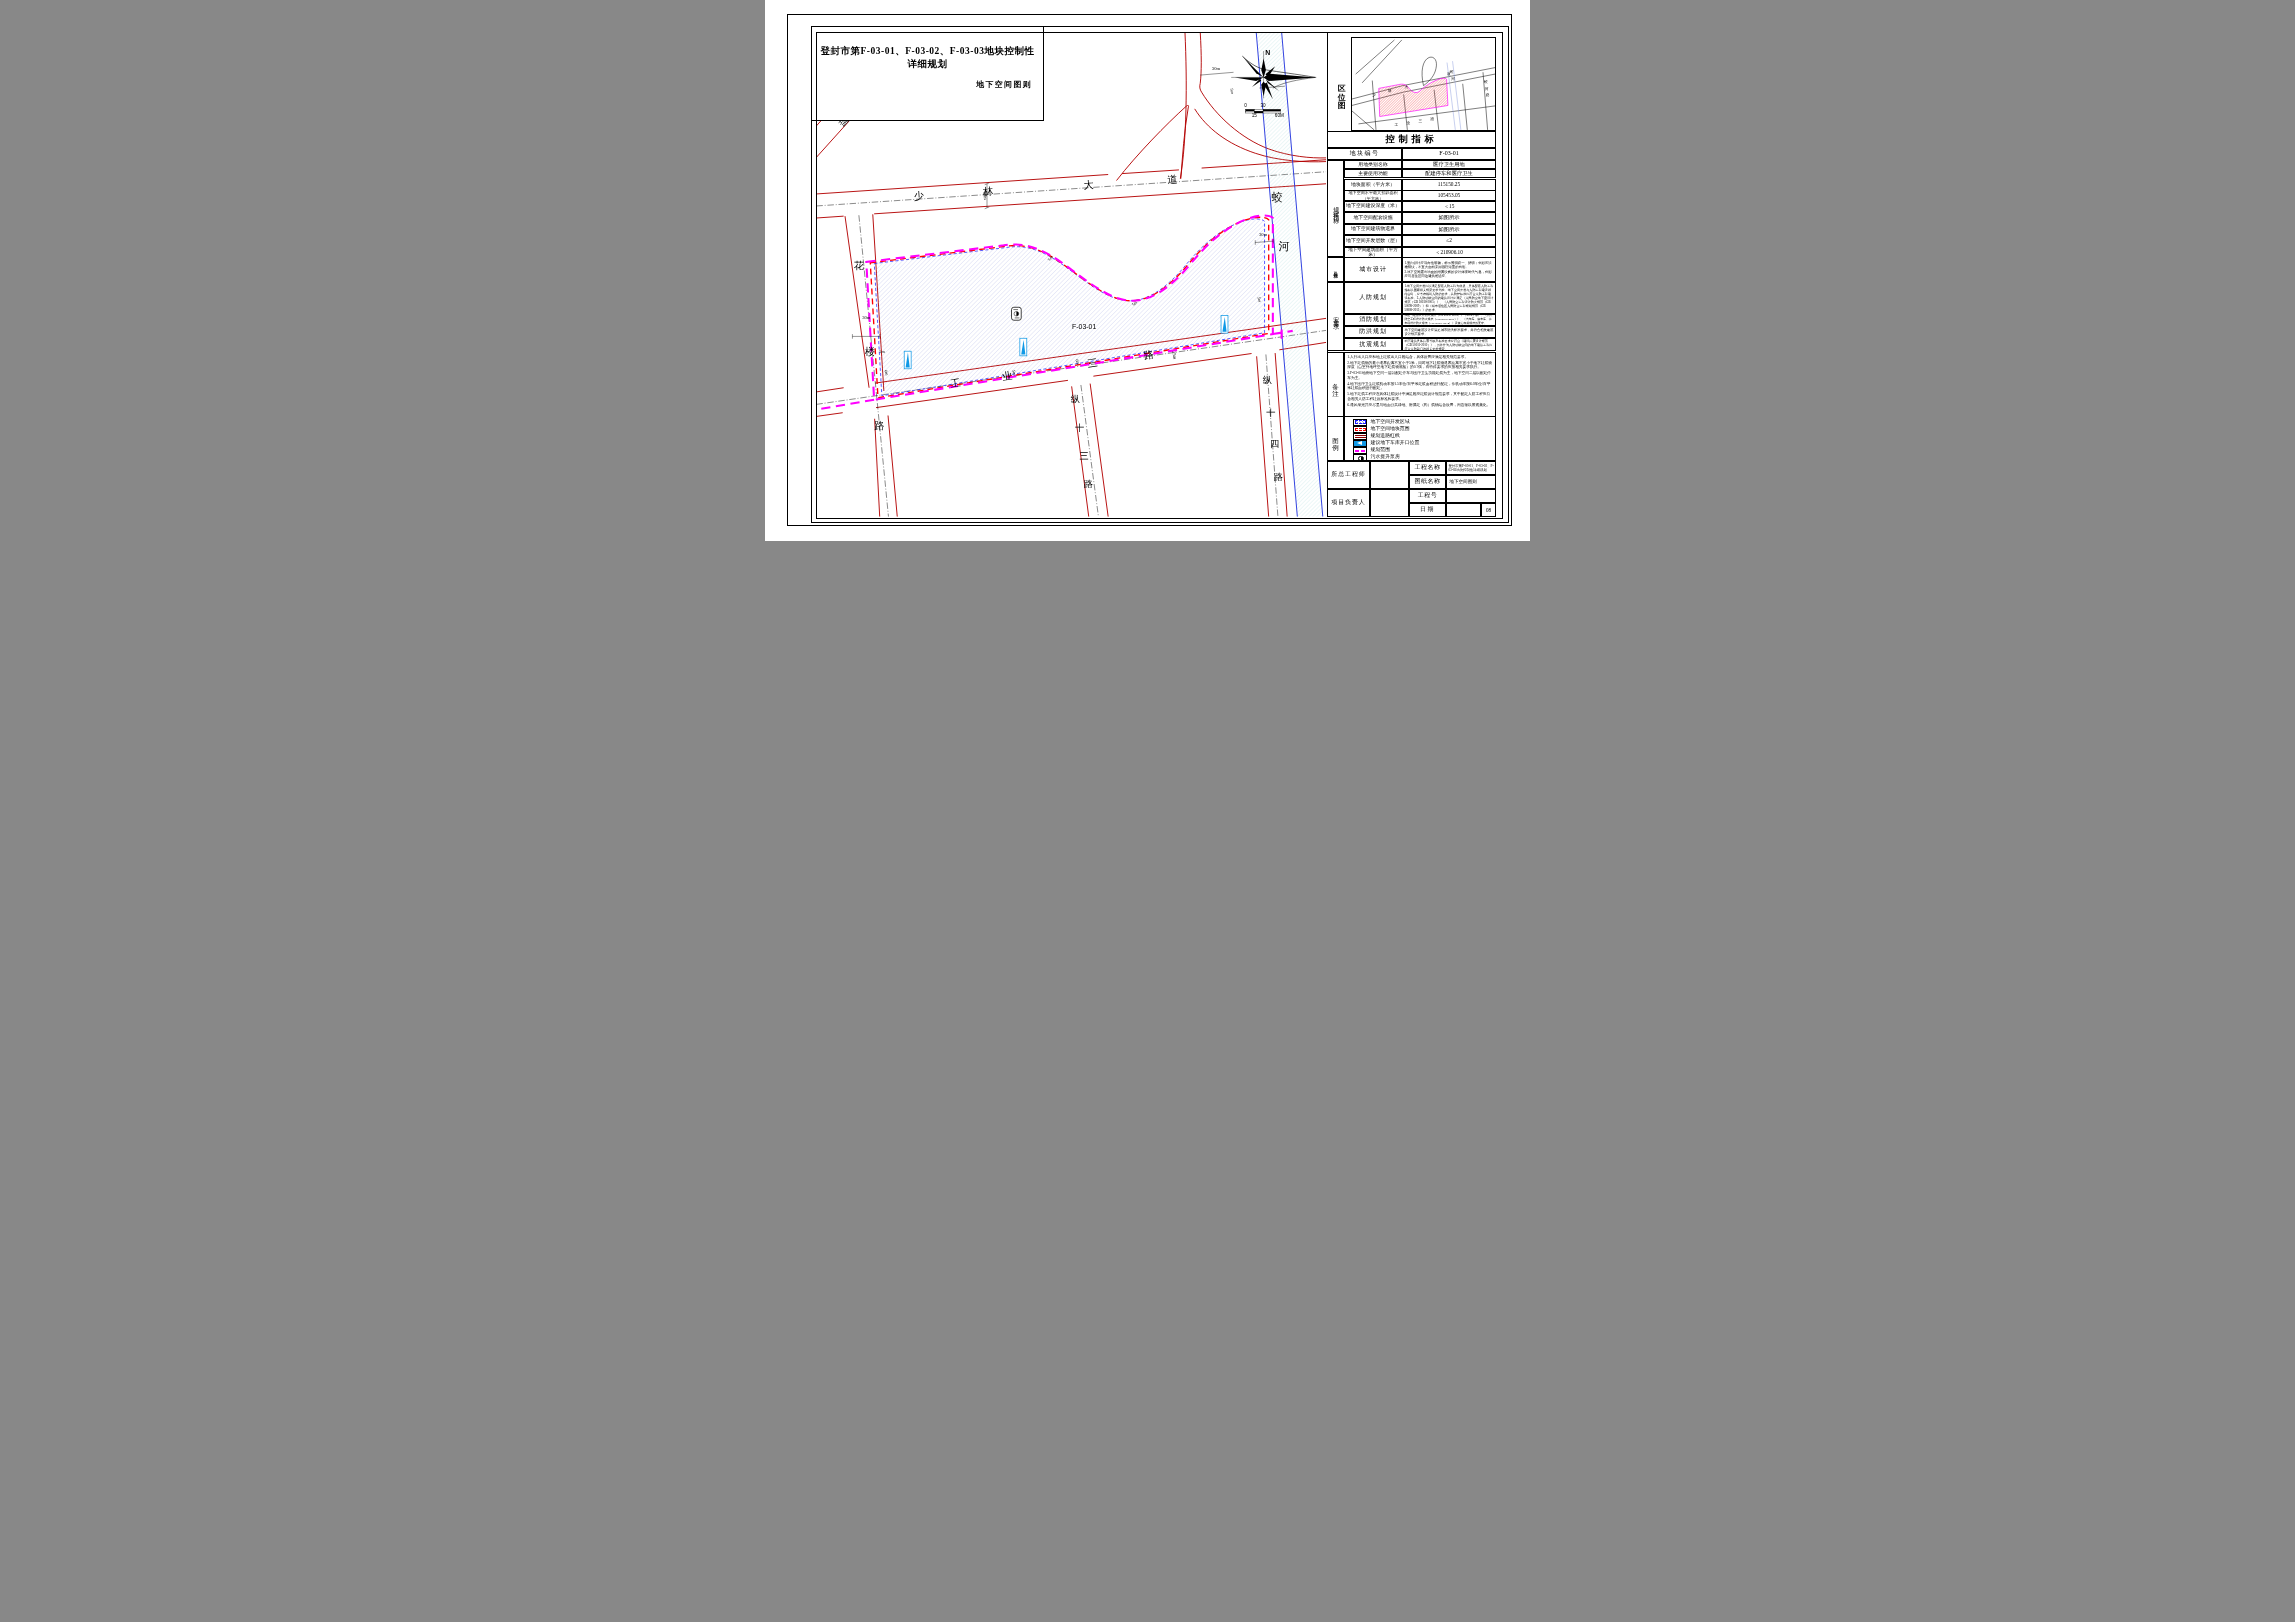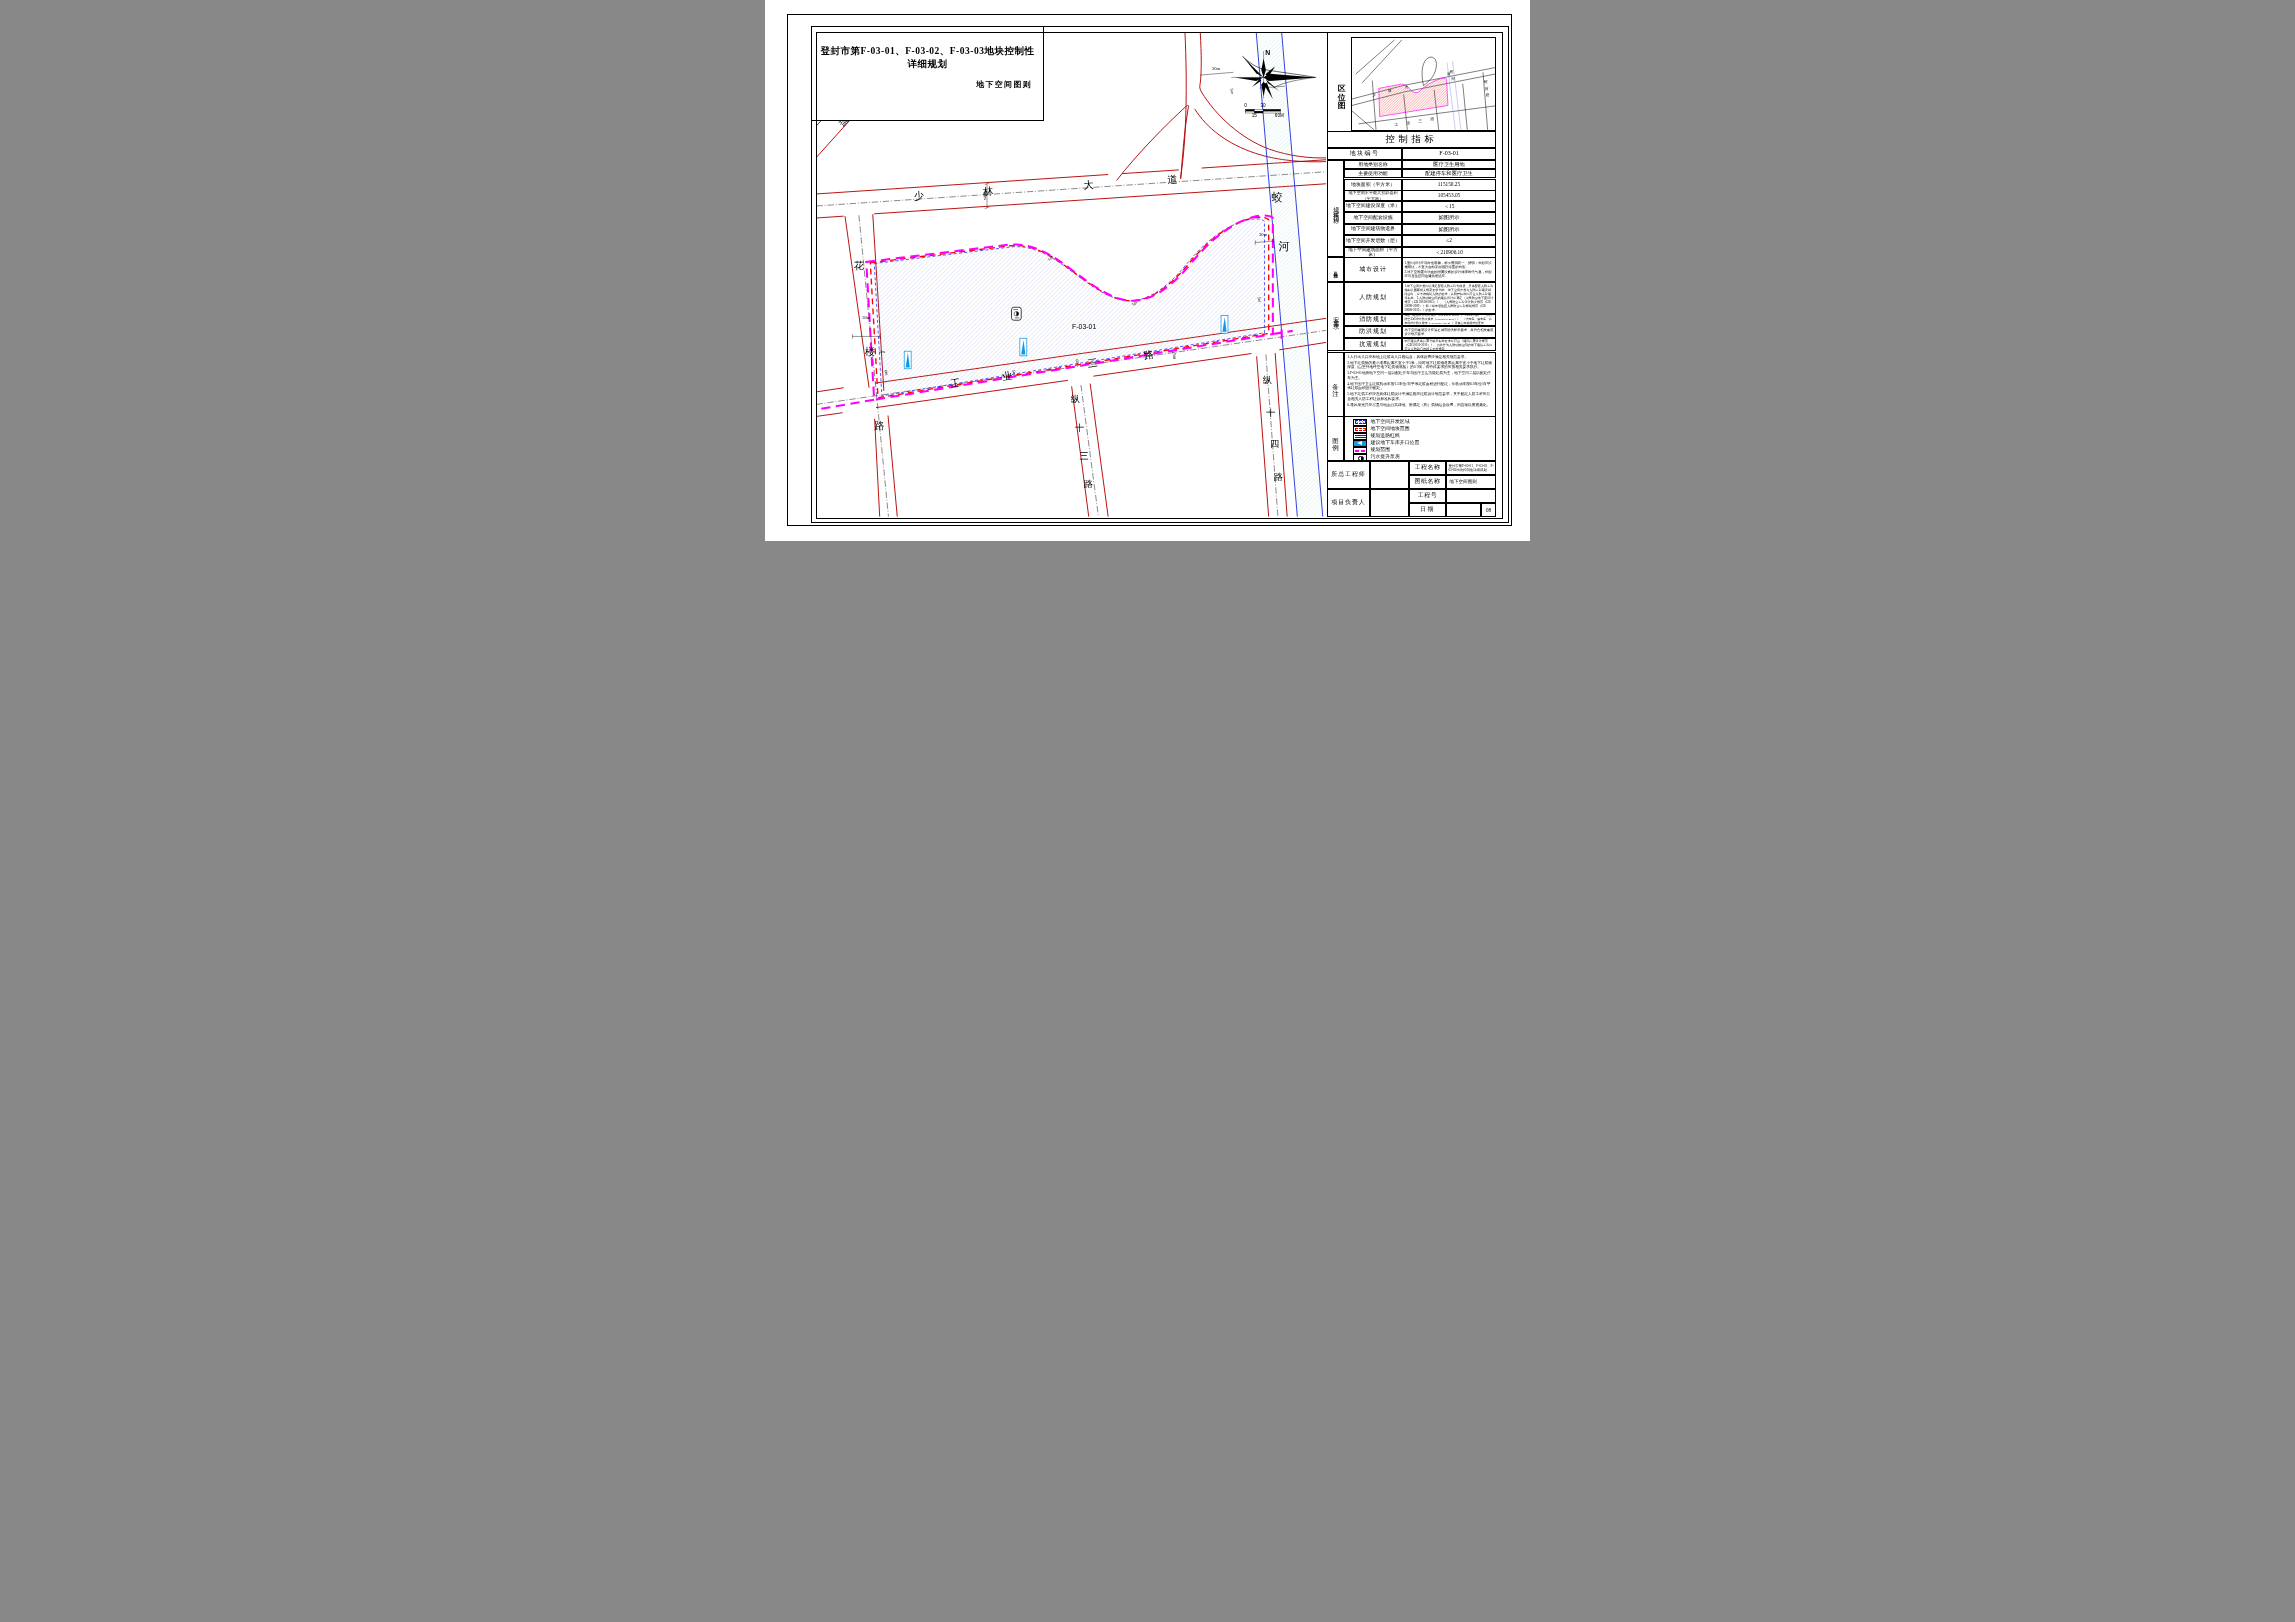--- a/index.html
+++ b/index.html
@@ -253,21 +253,21 @@
           <text x="294" y="126" text-anchor="middle" font-size="8" fill="#000" font-family="&quot;Liberation Serif&quot;,serif">路</text>
           <text x="96" y="190" text-anchor="middle" font-size="8" fill="#000" font-family="&quot;Liberation Serif&quot;,serif">工</text>
           <text x="122" y="186" text-anchor="middle" font-size="8" fill="#000" font-family="&quot;Liberation Serif&quot;,serif">业</text>
           <text x="148" y="182" text-anchor="middle" font-size="8" fill="#000" font-family="&quot;Liberation Serif&quot;,serif">三</text>
           <text x="174" y="178" text-anchor="middle" font-size="8" fill="#000" font-family="&quot;Liberation Serif&quot;,serif">路</text>
         </g>
     </svg>
   </div>
 
   <div id="panel-cells">
-      <div class="cell" style="left: 562px; top: 131px; width: 169px; height: 17px; font-size: 9.3px; letter-spacing: 3.7px; font-weight: normal;">控制指标</div>
+      <div class="cell" style="left: 562px; top: 131px; width: 169px; height: 17px; font-size: 9.3px; letter-spacing: 3.7px; font-weight: bold;">控制指标</div>
       <div class="cell" style="left: 562px; top: 148px; width: 75px; height: 12px; font-size: 6px; letter-spacing: 1.4px;">地块编号</div>
       <div class="cell" style="left: 637px; top: 148px; width: 94px; height: 12px; font-size: 6px;">F-03-01</div>
       <div class="cell vtext" style="left: 562px; top: 160px; width: 17px; height: 97px; font-size: 6px; letter-spacing: 2.8px;">规定性指标</div>
       <div class="cell" style="left: 579px; top: 160px; width: 58px; height: 9.3px; font-size: 4.9px;">用地类别名称</div>
       <div class="cell" style="left: 637px; top: 160px; width: 94px; height: 9.3px; font-size: 5.3px;">医疗卫生用地</div>
       <div class="cell" style="left: 579px; top: 169px; width: 58px; height: 9.3px; font-size: 4.9px;">主要使用功能</div>
       <div class="cell" style="left: 637px; top: 169px; width: 94px; height: 9.3px; font-size: 5.3px;">配建停车和医疗卫生</div>
       <div class="cell" style="left: 579px; top: 179px; width: 58px; height: 11.6px; font-size: 4.9px;">地块面积（平方米）</div>
       <div class="cell" style="left: 637px; top: 179px; width: 94px; height: 11.6px; font-size: 5.3px;">115150.25</div>
       <div class="cell" style="left: 579px; top: 190px; width: 58px; height: 11px; font-size: 4.1px;">地下空间水平最大投影面积（平方米）</div>

